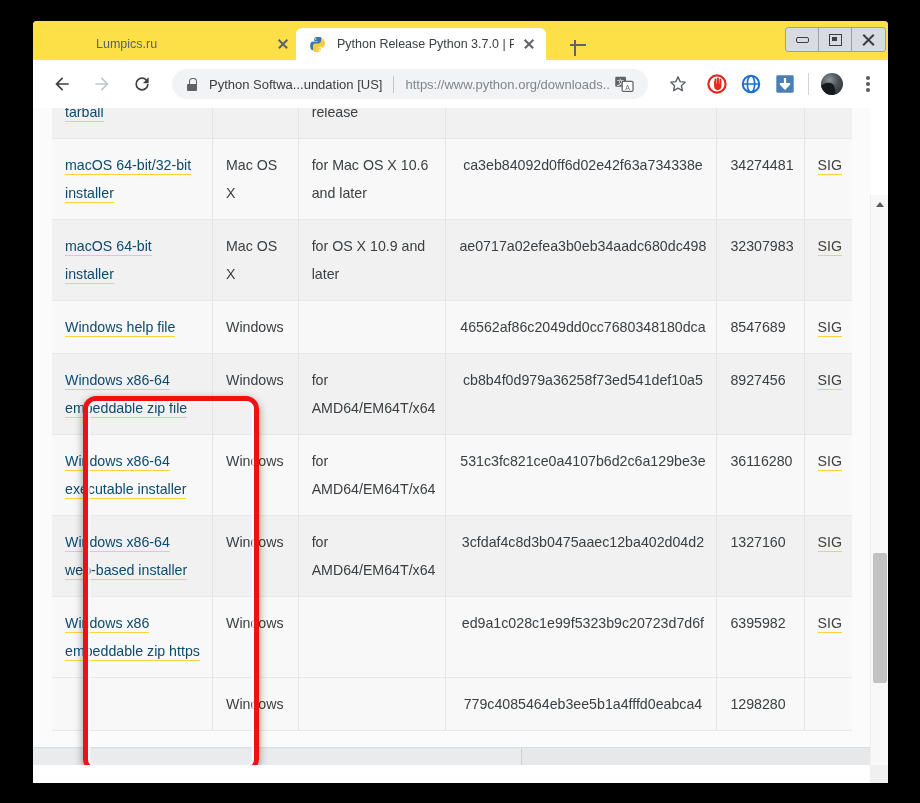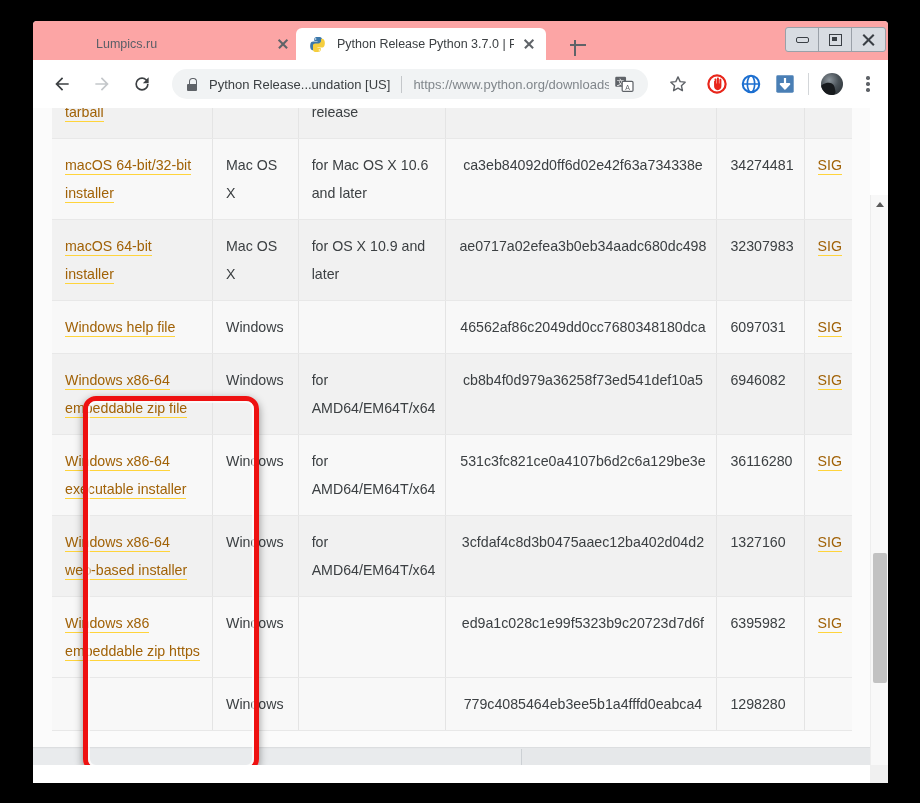--- a/index.html
+++ b/index.html
@@ -17,21 +17,21 @@
     width: 855px; height: 762px;
     background: #d8dce2;
     border-radius: 4px 4px 0 0;
     overflow: hidden;
   }
 
   
   #tab-strip {
     position: absolute; left: 0; top: 0;
     width: 100%; height: 39px;
-    background: #fca5a5;
+    background: #fde047;
   }
   .tab {
     position: absolute; top: 7px; height: 32px;
     display: flex; align-items: center;
     padding: 0 8px 0 13px;
     border-radius: 6px 6px 0 0;
   }
   .tab.inactive { background: transparent; }
   .tab.active { background: #ffffff; }
   .tab-favicon {
@@ -236,25 +236,25 @@
     line-height: 28px;
   }
   #download-table td:last-child { border-right: none; }
   .col-name { width: 195px; }
   .col-os   { width: 88px;  }
   .col-desc { width: 145px; }
   .col-hash { width: 262px; text-align: center; }
   .col-size { width: 74px; }
   .col-sig  { width: 36px; }
   .tbl-link {
-    color: #a16207; text-decoration: none;
+    color: #0c4a6e; text-decoration: none;
     border-bottom: 1.4px solid #ffd43b;
     padding-bottom: 1px;
   }
-  .col-sig .tbl-link { color: #a16207; }
+  .col-sig .tbl-link { color: #404040; }
 
   
   #annotation-box {
     position: absolute;
     left: 50px; top: 288px;
     width: 176px; height: 376px;
     border: 5px solid #ee1111;
     border-radius: 13px;
     box-shadow: 0 3px 9px rgba(0,0,0,0.42);
     pointer-events: none;
@@ -365,21 +365,21 @@
     </div>
 
     <div class="nav-btn" id="reload-button">
       <svg width="20" height="20" viewBox="0 0 24 24">
         <path d="M17.65 6.35A7.95 7.95 0 0012 4a8 8 0 108 8h-2a6 6 0 11-6-6c1.66 0 3.14.69 4.22 1.78L13 11h7V4z" fill="#3c4043"></path>
       </svg>
     </div>
 
     <div id="omnibox">
       <span id="lock-icon"></span>
-      <span id="site-identity">Python Release...undation [US]</span>
+      <span id="site-identity">Python Softwa...undation [US]</span>
       <span id="omnibox-divider"></span>
       <span id="omnibox-url">https://www.python.org/downloads...</span>
       <span id="translate-icon">
         <svg width="19" height="17" viewBox="0 0 24 22">
           <rect x="0" y="1" width="14" height="13" rx="1.5" fill="#5f6368"></rect>
           <text x="7" y="11.5" font-size="10" font-family="Liberation Sans, sans-serif" fill="#ffffff" text-anchor="middle">文</text>
           <rect x="9" y="7" width="14" height="13" rx="1.5" fill="#ffffff" stroke="#5f6368" stroke-width="1.6"></rect>
           <text x="16" y="17.5" font-size="9" font-family="Liberation Sans, sans-serif" fill="#5f6368" text-anchor="middle">A</text>
         </svg>
       </span>
@@ -451,29 +451,29 @@
               <td class="col-desc">for OS X 10.9 and later</td>
               <td class="col-hash">ae0717a02efea3b0eb34aadc680dc498</td>
               <td class="col-size">32307983</td>
               <td class="col-sig"><a class="tbl-link" href="#">SIG</a></td>
             </tr>
             <tr class="even">
               <td class="col-name"><a class="tbl-link" href="#">Windows help file</a></td>
               <td class="col-os">Windows</td>
               <td class="col-desc"></td>
               <td class="col-hash">46562af86c2049dd0cc7680348180dca</td>
-              <td class="col-size">6097031</td>
+              <td class="col-size">8547689</td>
               <td class="col-sig"><a class="tbl-link" href="#">SIG</a></td>
             </tr>
             <tr class="odd">
               <td class="col-name"><a class="tbl-link" href="#">Windows x86-64 embeddable zip file</a></td>
               <td class="col-os">Windows</td>
               <td class="col-desc">for AMD64/EM64T/x64</td>
               <td class="col-hash">cb8b4f0d979a36258f73ed541def10a5</td>
-              <td class="col-size">6946082</td>
+              <td class="col-size">8927456</td>
               <td class="col-sig"><a class="tbl-link" href="#">SIG</a></td>
             </tr>
             <tr class="even">
               <td class="col-name"><a class="tbl-link" href="#">Windows x86-64 executable installer</a></td>
               <td class="col-os">Windows</td>
               <td class="col-desc">for AMD64/EM64T/x64</td>
               <td class="col-hash">531c3fc821ce0a4107b6d2c6a129be3e</td>
               <td class="col-size">36116280</td>
               <td class="col-sig"><a class="tbl-link" href="#">SIG</a></td>
             </tr>

